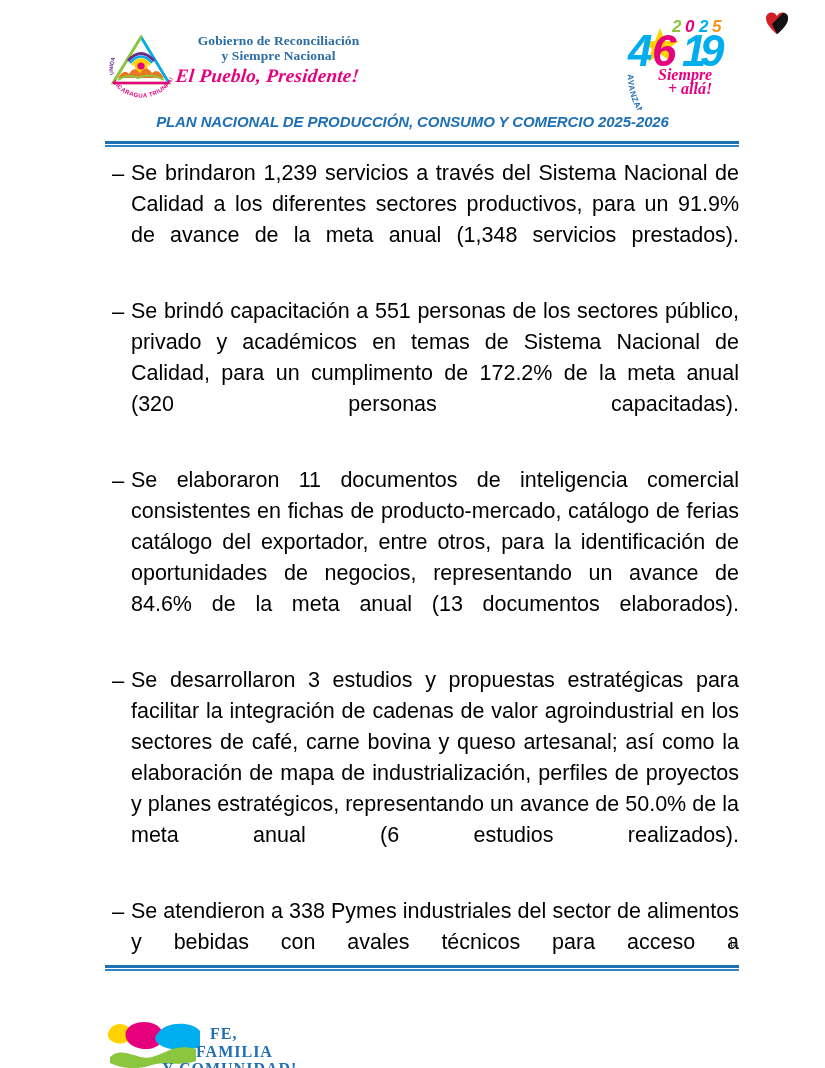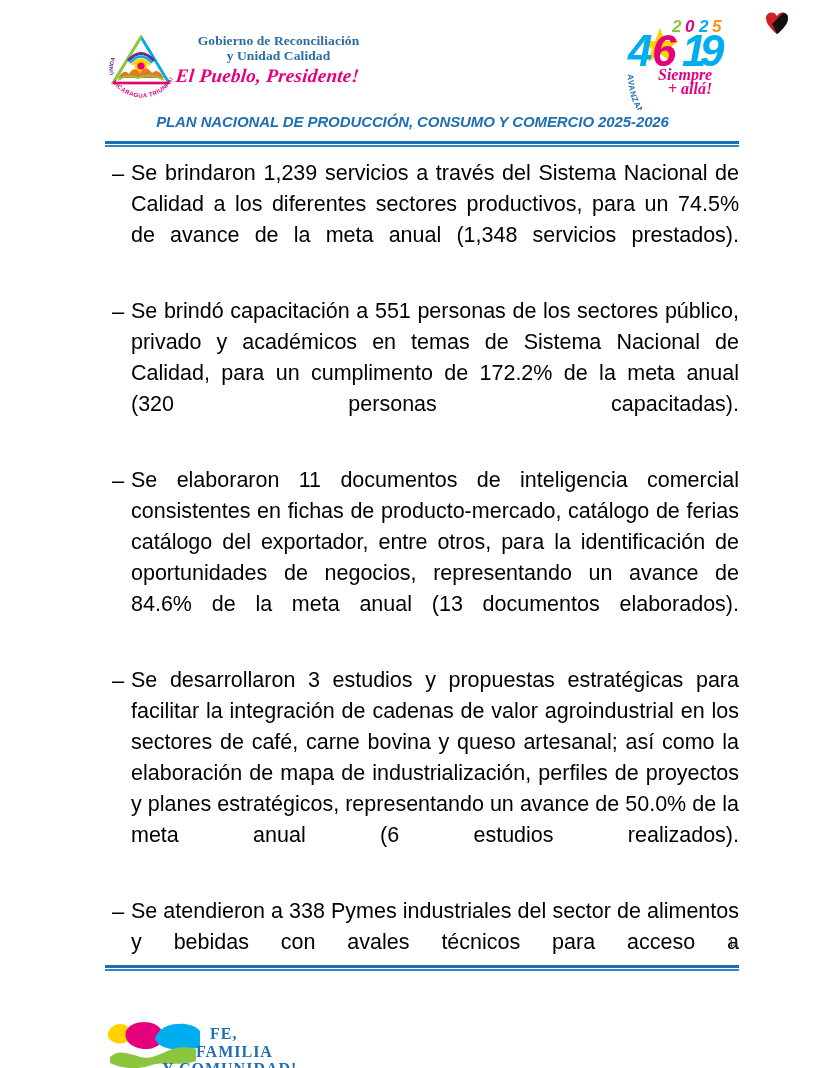--- a/index.html
+++ b/index.html
@@ -199,21 +199,21 @@
           <path id="triunfaArc" d="M6 50 A36 36 0 0 0 70 50"></path>
         </defs>
 
         <text font-family="Liberation Sans, sans-serif" font-size="6" font-weight="bold" fill="#E6007E" letter-spacing="0.4">
           <textPath href="#triunfaArc" startOffset="6%">NICARAGUA TRIUNFA!</textPath>
         </text>
       </svg>
     </div>
     <div class="gov-text">
       <div class="gov-line1">Gobierno de Reconciliación</div>
-      <div class="gov-line2">y Unidad Calidad</div>
+      <div class="gov-line2">y Siempre Nacional</div>
       <div class="gov-slogan">El Pueblo, Presidente!</div>
     </div>
   </div>
 
   <div class="anniv-logo">
     <svg viewBox="0 0 185 102" width="185" height="102">
       <defs>
         <path id="avanzArc" d="M8 62 A70 70 0 0 0 150 72"></path>
       </defs>
 
@@ -248,21 +248,21 @@
     <div class="rule-thick"></div>
     <div class="rule-gap"></div>
     <div class="rule-thin"></div>
   </div>
 </div>
 
 <div class="content">
 
   <div class="bullet">
     <div class="bullet-dash">–</div>
-    <div class="bullet-text">Se brindaron 1,239 servicios a través del Sistema Nacional de Calidad a los diferentes sectores productivos, para un 74.5% de avance de la meta anual (1,348 servicios prestados).</div>
+    <div class="bullet-text">Se brindaron 1,239 servicios a través del Sistema Nacional de Calidad a los diferentes sectores productivos, para un 91.9% de avance de la meta anual (1,348 servicios prestados).</div>
   </div>
 
   <div class="bullet">
     <div class="bullet-dash">–</div>
     <div class="bullet-text">Se brindó capacitación a 551 personas de los sectores público, privado y académicos en temas de Sistema Nacional de Calidad, para un cumplimento de 172.2% de la meta anual (320 personas capacitadas).</div>
   </div>
 
   <div class="bullet">
     <div class="bullet-dash">–</div>
     <div class="bullet-text">Se elaboraron 11 documentos de inteligencia comercial consistentes en fichas de producto-mercado, catálogo de ferias catálogo del exportador, entre otros, para la identificación de oportunidades de negocios, representando un avance de 84.6% de la meta anual (13 documentos elaborados).</div>

